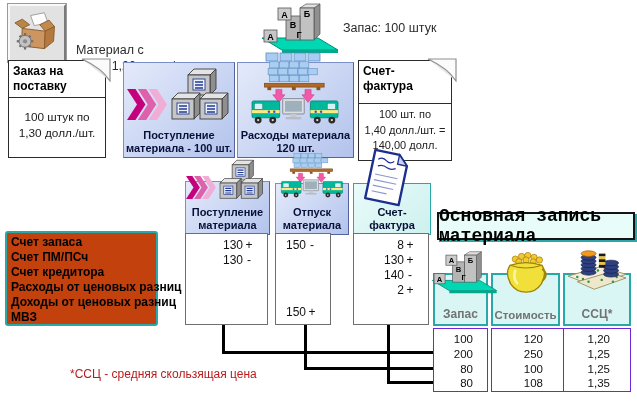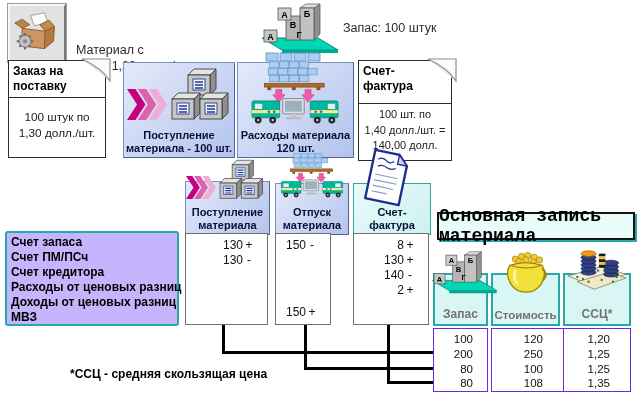--- a/index.html
+++ b/index.html
@@ -31,35 +31,35 @@
 
   
   .acct-box{background:#fff;border:1px solid #6f6f6f;padding-top:4px;}
   .acct-row{display:flex;justify-content:flex-end;padding-right:12px;font-size:12px;
             line-height:15px;color:#111;}
   .acct-val{min-width:28px;text-align:right;}
   .acct-sign{width:12px;text-align:center;}
   .acct-bottom{position:absolute;bottom:4px;left:0;right:0;}
 
   
-  .legend{left:5px;top:231px;width:174px;height:95px;background:#c4b5fd;
+  .legend{left:5px;top:231px;width:153px;height:95px;background:#c2410c;
           border:2px solid #2aa8a8;border-radius:3px;padding:2px 0 0 4px;box-sizing:border-box;}
   .legend-item{font-weight:bold;font-size:12px;line-height:14.9px;color:#000;white-space:nowrap;}
 
   
   .master-head{left:437px;top:212px;width:194px;height:24px;background:#e8fcfa;
                border:2px solid #141414;box-shadow:2px 2px 0 #2aa8a8;display:flex;
                align-items:center;justify-content:center;font-weight:bold;font-size:18px;color:#000;font-family:Liberation Mono, monospace;}
   .col-head{background:#d9f6f4;border:2px solid #2aa8a8;box-sizing:border-box;}
   .col-label{position:absolute;left:0;right:0;bottom:3px;text-align:center;font-weight:bold;color:#737373;}
   .col-box{background:#fff;border:1px solid #6d28d9;padding-top:3px;box-sizing:border-box;}
   .col-val{font-size:11.5px;line-height:14.8px;text-align:right;color:#111;}
 
   .line{position:absolute;background:#000;}
-  .footnote{left:70px;top:367px;font-weight:bold;font-size:12px;color:#000000;}
+  .footnote{left:70px;top:367px;font-weight:normal;font-size:12px;color:#b91c1c;}
   .tilt{transform:rotate(12deg);}
 </style>
 </head>
 <body>
 
 <svg width="0" height="0" style="position:absolute">
   <defs>
     <symbol id="sym-warehouse-core" viewBox="0 0 84 52">
       <polygon points="4,36 60,36 80,48 24,48" fill="#00d8b4" stroke="#00907a" stroke-width="1"></polygon>
       <polygon points="24,48 80,48 80,51 24,51" fill="#00a88c"></polygon>

